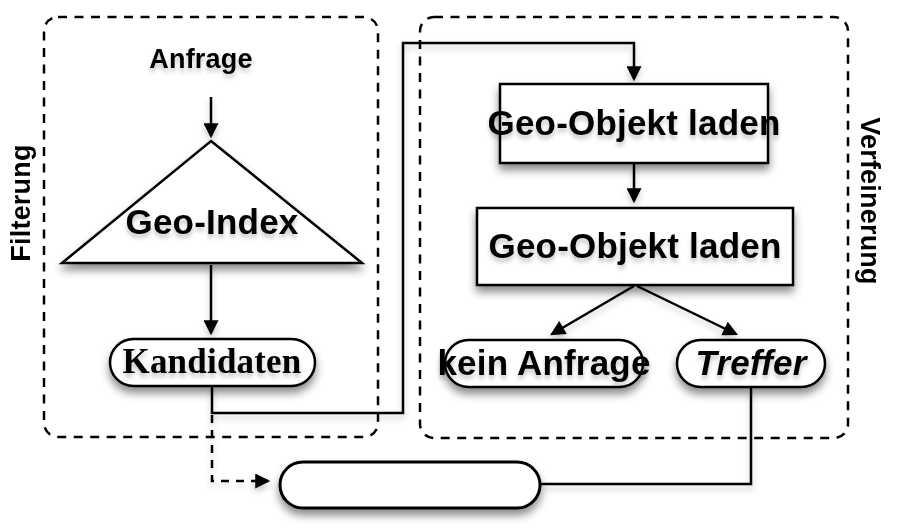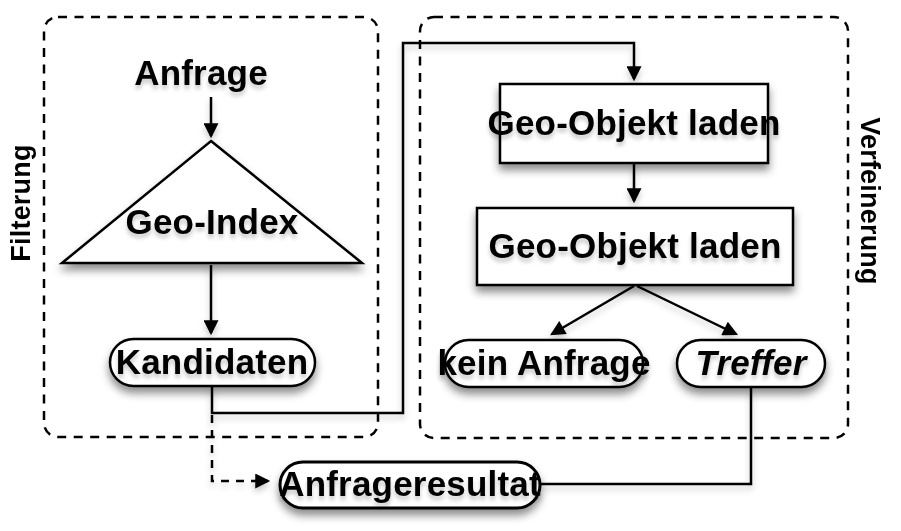--- a/index.html
+++ b/index.html
@@ -78,22 +78,21 @@
       <rect x="110" y="339" width="205" height="47" rx="23.5"></rect>
       <rect x="445" y="340" width="198" height="47" rx="23.5"></rect>
       <rect x="677" y="340" width="148" height="47" rx="23.5"></rect>
       <rect x="280" y="462" width="260" height="46" rx="23" stroke-width="3"></rect>
     </g>
   </svg>
 
   <div class="lbl phase rot-ccw" style="left:21px; top:203px;">Filterung</div>
   <div class="lbl phase rot-cw" style="left:869px; top:201px;">Verfeinerung</div>
 
-  <div class="lbl" style="left:201px; top:73px; font-size:35px;">Anfrage</div>
+  <div class="lbl" style="left:201px; top:59px; font-size:27px;">Anfrage</div>
   <div class="lbl" style="left:212px; top:222px;">Geo-Index</div>
-  <div class="lbl" style="left:212px; top:362px;">Kandidaten</div>
+  <div class="lbl" style="left:212px; top:362px;font-family:Liberation Serif, serif;">Kandidaten</div>
   <div class="lbl" style="left:634px; top:123px;">Geo-Objekt laden</div>
   <div class="lbl" style="left:635px; top:246px;">Geo-Objekt laden</div>
   <div class="lbl" style="left:544px; top:363px;">kein Anfrage</div>
   <div class="lbl" style="left:751px; top:363px;font-style:italic;">Treffer</div>
-  <div class="lbl" style="left:410px; top:484px;">Anfrageresultat</div>
 
 </div>
 
 </body></html>

